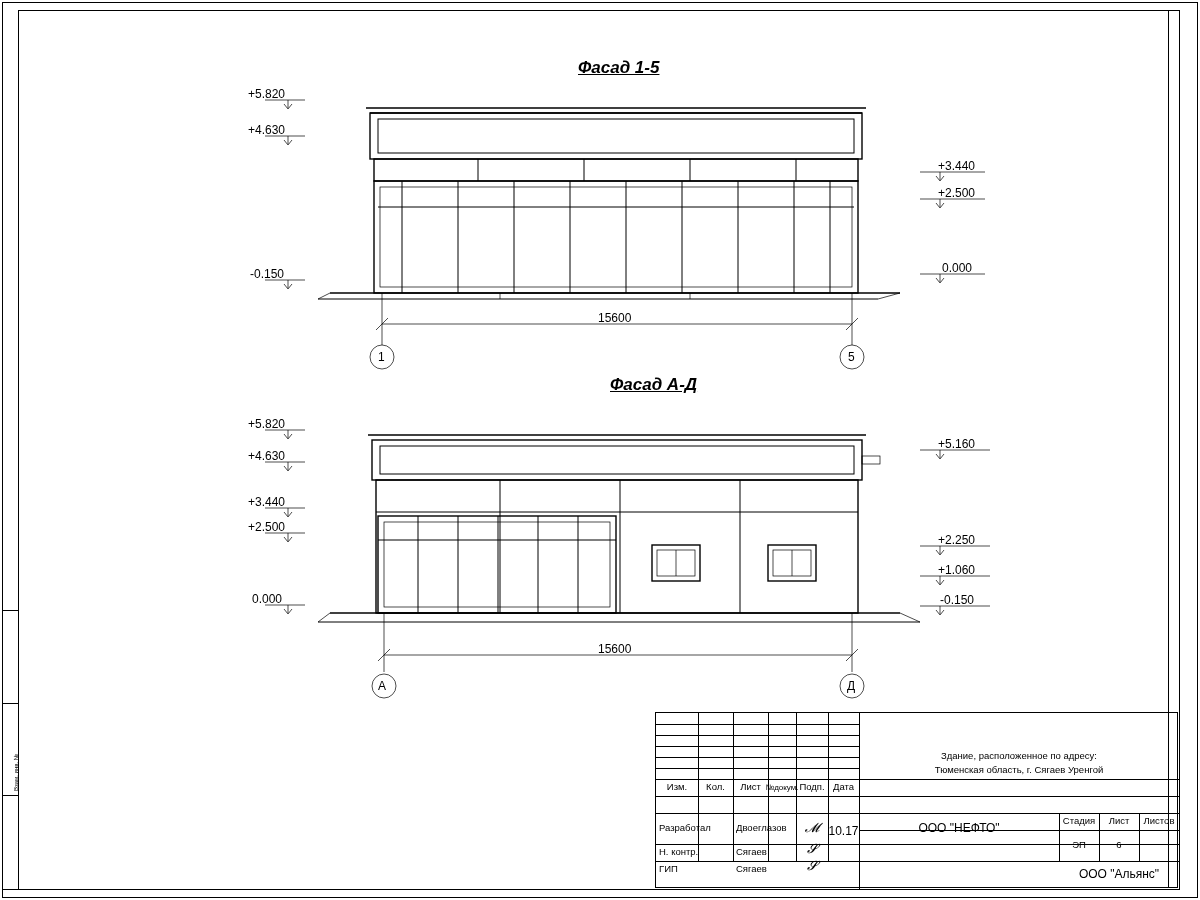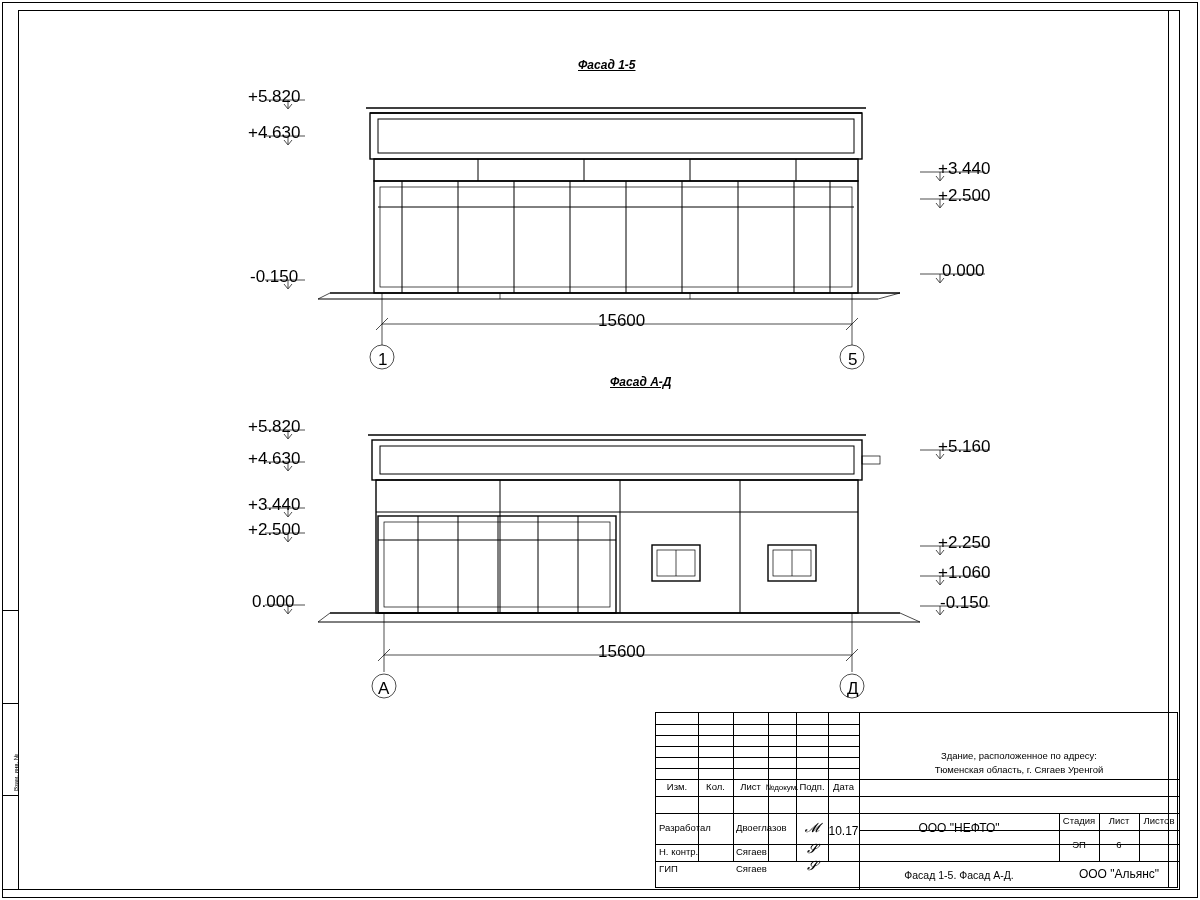--- a/index.html
+++ b/index.html
@@ -2,22 +2,22 @@
 <html><head>
 <meta charset="utf-8">
 <style>
   html,body{margin:0;padding:0;background:#ffffff;}
   body{width:1200px;height:900px;position:relative;overflow:hidden;
        font-family:"Liberation Sans", sans-serif;color:#000;}
   .sheet{position:absolute;inset:0;}
   .frame-outer{position:absolute;left:2px;top:2px;width:1194px;height:894px;border:1px solid #000;}
   .frame-inner{position:absolute;left:18px;top:10px;width:1160px;height:878px;border:1px solid #000;}
   .right-edge{position:absolute;left:1168px;top:10px;width:0;height:878px;border-left:1px solid #000;}
-  .title{position:absolute;font-size:12px;font-style:italic;font-weight:bold;text-decoration:underline;white-space:nowrap;}
-  .dim{position:absolute;font-size:17px;white-space:nowrap;}
+  .title{position:absolute;font-size:17px;font-style:italic;font-weight:bold;text-decoration:underline;white-space:nowrap;}
+  .dim{position:absolute;font-size:12px;white-space:nowrap;}
 
   svg{position:absolute;left:0;top:0;width:1200px;height:900px;overflow:visible;}
   .ln{stroke:#000;fill:none;}
   .t1{stroke-width:1;}
   .t15{stroke-width:1.4;}
   .thin{stroke-width:0.7;}
 
   
   .side-col{position:absolute;left:2px;top:610px;width:16px;height:278px;border-top:1px solid #000;border-bottom:1px solid #000;}
   .side-col .r{position:absolute;left:0;width:16px;border-bottom:1px solid #000;}
@@ -214,21 +214,20 @@
     <div class="cell cellL" style="left:0;top:131px;width:77px;height:17px;">Н. контр.</div>
     <div class="cell cellL" style="left:77px;top:131px;width:63px;height:17px;">Сягаев</div>
     <div class="cell sig" style="left:140px;top:128px;width:32px;height:17px;">𝓢</div>
 
     <div class="cell cellL" style="left:0;top:148px;width:77px;height:17px;">ГИП</div>
     <div class="cell cellL" style="left:77px;top:148px;width:63px;height:17px;">Сягаев</div>
     <div class="cell sig" style="left:140px;top:145px;width:32px;height:17px;">𝓢</div>
 
     <div class="cell big" style="left:203px;top:100px;width:200px;height:31px;">ООО "НЕФТО"</div>
 
-    <div class="cell" style="left:203px;top:148px;width:200px;height:28px;font-size:10.5px;">Фасад 1-5. Фасад А-Д.</div>
 
     <div class="cell" style="left:403px;top:100px;width:40px;height:17px;">Стадия</div>
     <div class="cell" style="left:443px;top:100px;width:40px;height:17px;">Лист</div>
     <div class="cell" style="left:483px;top:100px;width:40px;height:17px;">Листов</div>
     <div class="cell" style="left:403px;top:117px;width:40px;height:31px;">ЭП</div>
     <div class="cell" style="left:443px;top:117px;width:40px;height:31px;">6</div>
     <div class="cell" style="left:483px;top:117px;width:40px;height:31px;"></div>
 
     <div class="cell big" style="left:403px;top:148px;width:120px;height:28px;">ООО "Альянс"</div>
   </div>

